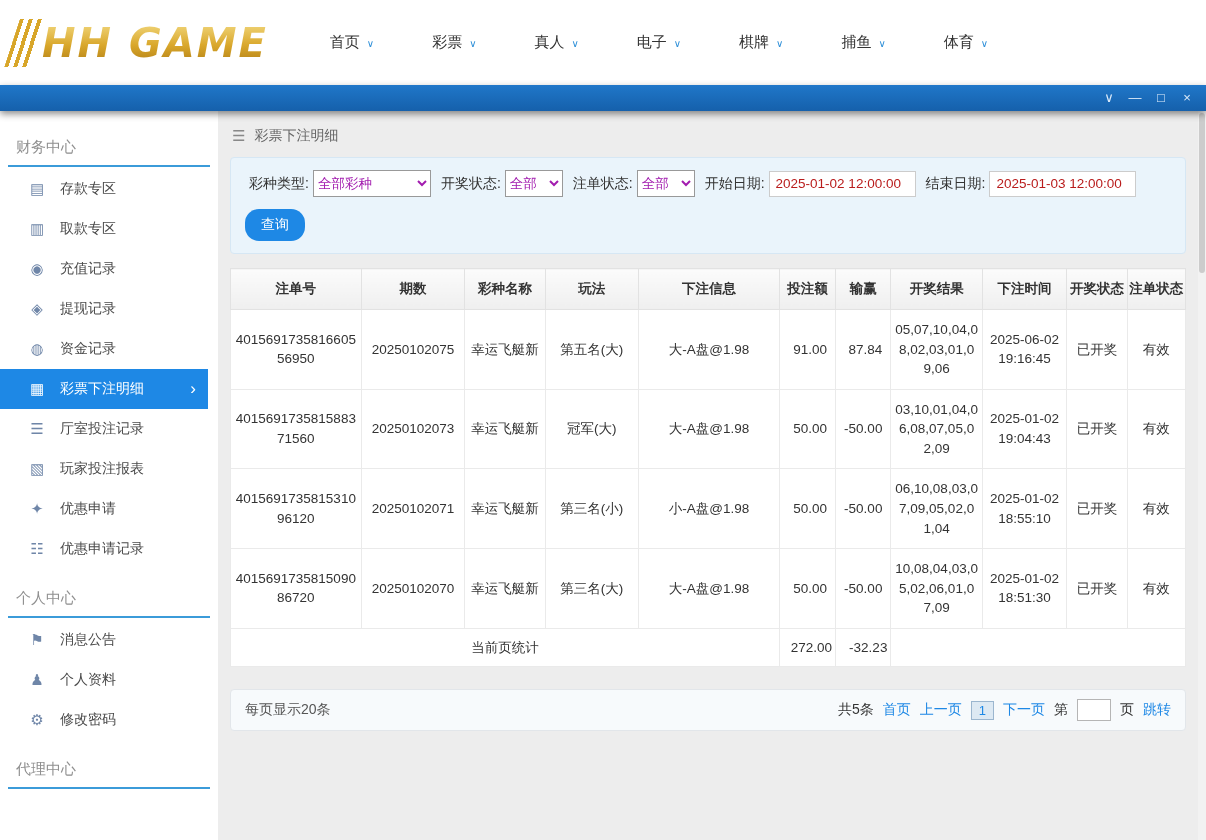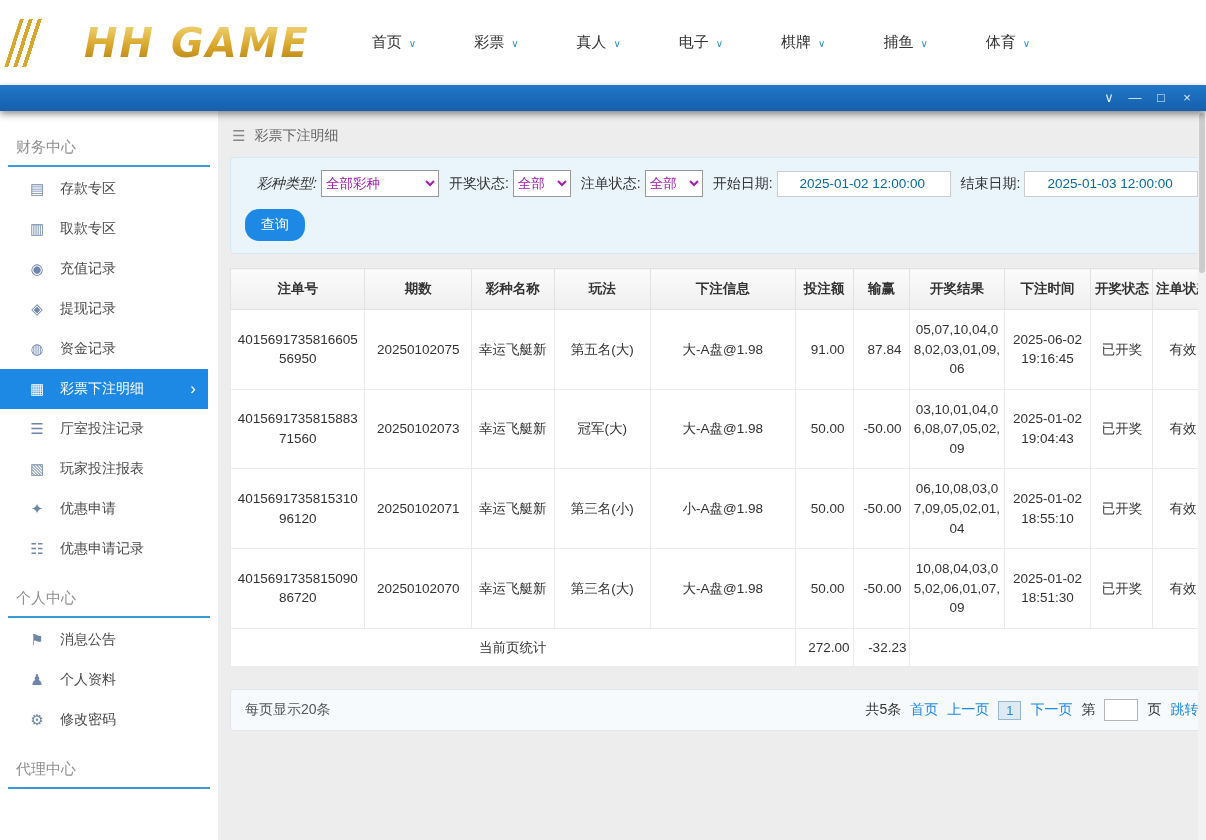--- a/index.html
+++ b/index.html
@@ -6,21 +6,21 @@
   html,body { margin:0; padding:0; }
   body {
     width:1206px; height:840px; overflow:hidden;
     font-family:"Liberation Sans", sans-serif;
     background:#ededed;
   }
   .app { width:1206px; height:840px; display:flex; flex-direction:column; }
 
   
   .top-header { height:85px; background:#fff; display:flex; align-items:center; flex:none; }
-  .logo-wrap { display:flex; align-items:center; margin-left:12px;gap:42px; }
+  .logo-wrap { display:flex; align-items:center; margin-left:12px; }
   .logo-stripes {
     width:26px; height:48px; margin-right:4px; transform:skewX(-18deg);
     background:repeating-linear-gradient(90deg,#d8a62a 0 4px,rgba(0,0,0,0) 4px 9px);
   }
   .logo {
     font-family:"DejaVu Sans", sans-serif; font-weight:bold; font-style:italic;
     font-size:40px; letter-spacing:2px;
     background:linear-gradient(180deg,#f4dc85 0%,#d9a72b 55%,#b07d15 100%);
     -webkit-background-clip:text; background-clip:text; color:transparent;
   }
@@ -67,25 +67,25 @@
   .active-chevron { position:absolute; right:12px; color:#fff; font-size:17px; }
 
   
   .main { flex:1; padding:0 20px 0 12px; }
   .breadcrumb { display:flex; align-items:center; gap:9px; margin:16px 2px 12px; color:#666; font-size:14px; }
   .menu-icon { color:#888; font-size:15px; }
 
   .filter-panel { background:#eaf4fb; border:1px solid #d6e7f4; border-radius:4px; padding:12px 14px; }
   .filter-row { display:flex; align-items:center; font-size:14px; color:#333; white-space:nowrap; }
   .f-label { margin:0 4px 0 10px; }
-  .f-label.first { margin-left:12px;font-style:italic; }
+  .f-label.first { margin-left:4px; }
   select { height:27px; border:1px solid #999; background:#fff; font-size:13.5px; font-family:inherit; color:#a21caf; }
   .sel-lottery { width:118px; }
   .sel-small { width:58px; }
-  .date-input { width:174px; height:26px; border:1px solid #ccc; font-size:13.5px; padding:0 22px; font-family:inherit; color:#0369a1; }
+  .date-input { width:147px; height:26px; border:1px solid #ccc; font-size:13.5px; padding:0 6px; font-family:inherit; color:#b91c1c; }
   .btn-search {
     margin-top:12px; background:#1e88e5; color:#ffffff; border:none; border-radius:14px;
     padding:7px 16px; font-size:14px; cursor:pointer; font-family:Liberation Sans, sans-serif;
   }
 
   
   .table-card { margin-top:14px; }
   table { width:100%; border-collapse:collapse; table-layout:fixed; background:#fff; color:#333; }
   th {
     background:linear-gradient(180deg,#fbfbfb,#efefef);

